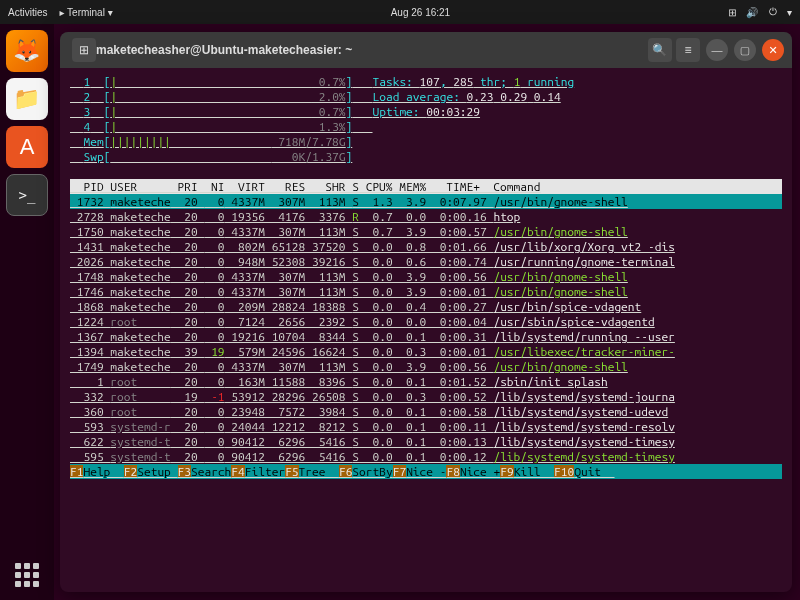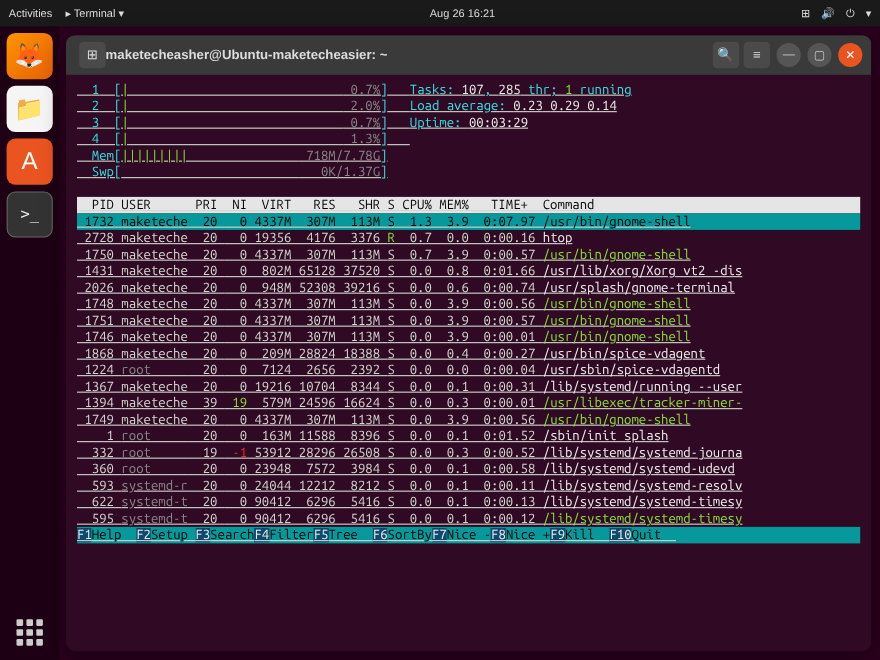--- a/index.html
+++ b/index.html
@@ -32,21 +32,21 @@
 
 .termbody { padding:6px 10px; font-family:"Ubuntu Mono",monospace; font-size:12px; line-height:15px; color:#d3d7cf;text-decoration:underline; }
 .cyan { color:#34e2e2; } .green { color:#8ae234; }
 .white { color:#eeeeec; } .red { color:#ef2929; } .dim { color:#888; }
 
 .meters { white-space:pre; }
 .header-row { background:#e5e5e5; color:#000; white-space:pre; font-weight:normal; }
 .proc  { white-space:pre; }
 .proc.sel { background:#06989a; color:#000; }
 .fkeys { background:#06989a; color:#000; white-space:pre; }
-.fkeys .fk { background:#0c4a6e; color:#eeeeec; }
+.fkeys .fk { background:#a16207; color:#eeeeec; }
 </style>
 </head>
 <body>
 
 <div class="topbar">
   <div class="left">
     <span>Activities</span>
     <span>▸ <span>Terminal</span> ▾</span>
   </div>
   <div class="center">Aug 26  16:21</div>
@@ -95,23 +95,22 @@
   <span class="cyan">Mem</span><span class="cyan">[</span><span class="green">|||||||||               </span><span class="dim"> 718M/7.78G</span><span class="cyan">]</span>
   <span class="cyan">Swp</span><span class="cyan">[</span><span class="green">                        </span><span class="dim">   0K/1.37G</span><span class="cyan">]</span>
 
 </div>
     <div class="header-row">  PID USER      PRI  NI  VIRT   RES   SHR S CPU% MEM%   TIME+  Command</div>
     <div id="proclist">
         <div class="proc sel"> 1732 <span class="">maketeche</span>  20 <span class="">  0</span> 4337M  307M  113M <span class="">S</span>  1.3  3.9  0:07.97 <span class="">/usr/bin/gnome-shell</span></div>
         <div class="proc"> 2728 <span class="">maketeche</span>  20 <span class="">  0</span> 19356  4176  3376 <span class="green">R</span>  0.7  0.0  0:00.16 <span class="white">htop</span></div>
         <div class="proc"> 1750 <span class="">maketeche</span>  20 <span class="">  0</span> 4337M  307M  113M <span class="">S</span>  0.7  3.9  0:00.57 <span class="green">/usr/bin/gnome-shell</span></div>
         <div class="proc"> 1431 <span class="">maketeche</span>  20 <span class="">  0</span>  802M 65128 37520 <span class="">S</span>  0.0  0.8  0:01.66 <span class="white">/usr/lib/xorg/Xorg vt2 -dis</span></div>
-        <div class="proc"> 2026 <span class="">maketeche</span>  20 <span class="">  0</span>  948M 52308 39216 <span class="">S</span>  0.0  0.6  0:00.74 <span class="white">/usr/splash/gnome-terminal</span></div>
+        <div class="proc"> 2026 <span class="">maketeche</span>  20 <span class="">  0</span>  948M 52308 39216 <span class="">S</span>  0.0  0.6  0:00.74 <span class="white">/usr/running/gnome-terminal</span></div>
         <div class="proc"> 1748 <span class="">maketeche</span>  20 <span class="">  0</span> 4337M  307M  113M <span class="">S</span>  0.0  3.9  0:00.56 <span class="green">/usr/bin/gnome-shell</span></div>
-        <div class="proc"> 1751 <span class="">maketeche</span>  20 <span class="">  0</span> 4337M  307M  113M <span class="">S</span>  0.0  3.9  0:00.57 <span class="green">/usr/bin/gnome-shell</span></div>
         <div class="proc"> 1746 <span class="">maketeche</span>  20 <span class="">  0</span> 4337M  307M  113M <span class="">S</span>  0.0  3.9  0:00.01 <span class="green">/usr/bin/gnome-shell</span></div>
         <div class="proc"> 1868 <span class="">maketeche</span>  20 <span class="">  0</span>  209M 28824 18388 <span class="">S</span>  0.0  0.4  0:00.27 <span class="white">/usr/bin/spice-vdagent</span></div>
         <div class="proc"> 1224 <span class="dim">root     </span>  20 <span class="">  0</span>  7124  2656  2392 <span class="">S</span>  0.0  0.0  0:00.04 <span class="white">/usr/sbin/spice-vdagentd</span></div>
         <div class="proc"> 1367 <span class="">maketeche</span>  20 <span class="">  0</span> 19216 10704  8344 <span class="">S</span>  0.0  0.1  0:00.31 <span class="white">/lib/systemd/running --user</span></div>
         <div class="proc"> 1394 <span class="">maketeche</span>  39 <span class="green"> 19</span>  579M 24596 16624 <span class="">S</span>  0.0  0.3  0:00.01 <span class="green">/usr/libexec/tracker-miner-</span></div>
         <div class="proc"> 1749 <span class="">maketeche</span>  20 <span class="">  0</span> 4337M  307M  113M <span class="">S</span>  0.0  3.9  0:00.56 <span class="green">/usr/bin/gnome-shell</span></div>
         <div class="proc">    1 <span class="dim">root     </span>  20 <span class="">  0</span>  163M 11588  8396 <span class="">S</span>  0.0  0.1  0:01.52 <span class="white">/sbin/init splash</span></div>
         <div class="proc">  332 <span class="dim">root     </span>  19 <span class="red"> -1</span> 53912 28296 26508 <span class="">S</span>  0.0  0.3  0:00.52 <span class="white">/lib/systemd/systemd-journa</span></div>
         <div class="proc">  360 <span class="dim">root     </span>  20 <span class="">  0</span> 23948  7572  3984 <span class="">S</span>  0.0  0.1  0:00.58 <span class="white">/lib/systemd/systemd-udevd</span></div>
         <div class="proc">  593 <span class="dim">systemd-r</span>  20 <span class="">  0</span> 24044 12212  8212 <span class="">S</span>  0.0  0.1  0:00.11 <span class="white">/lib/systemd/systemd-resolv</span></div>

